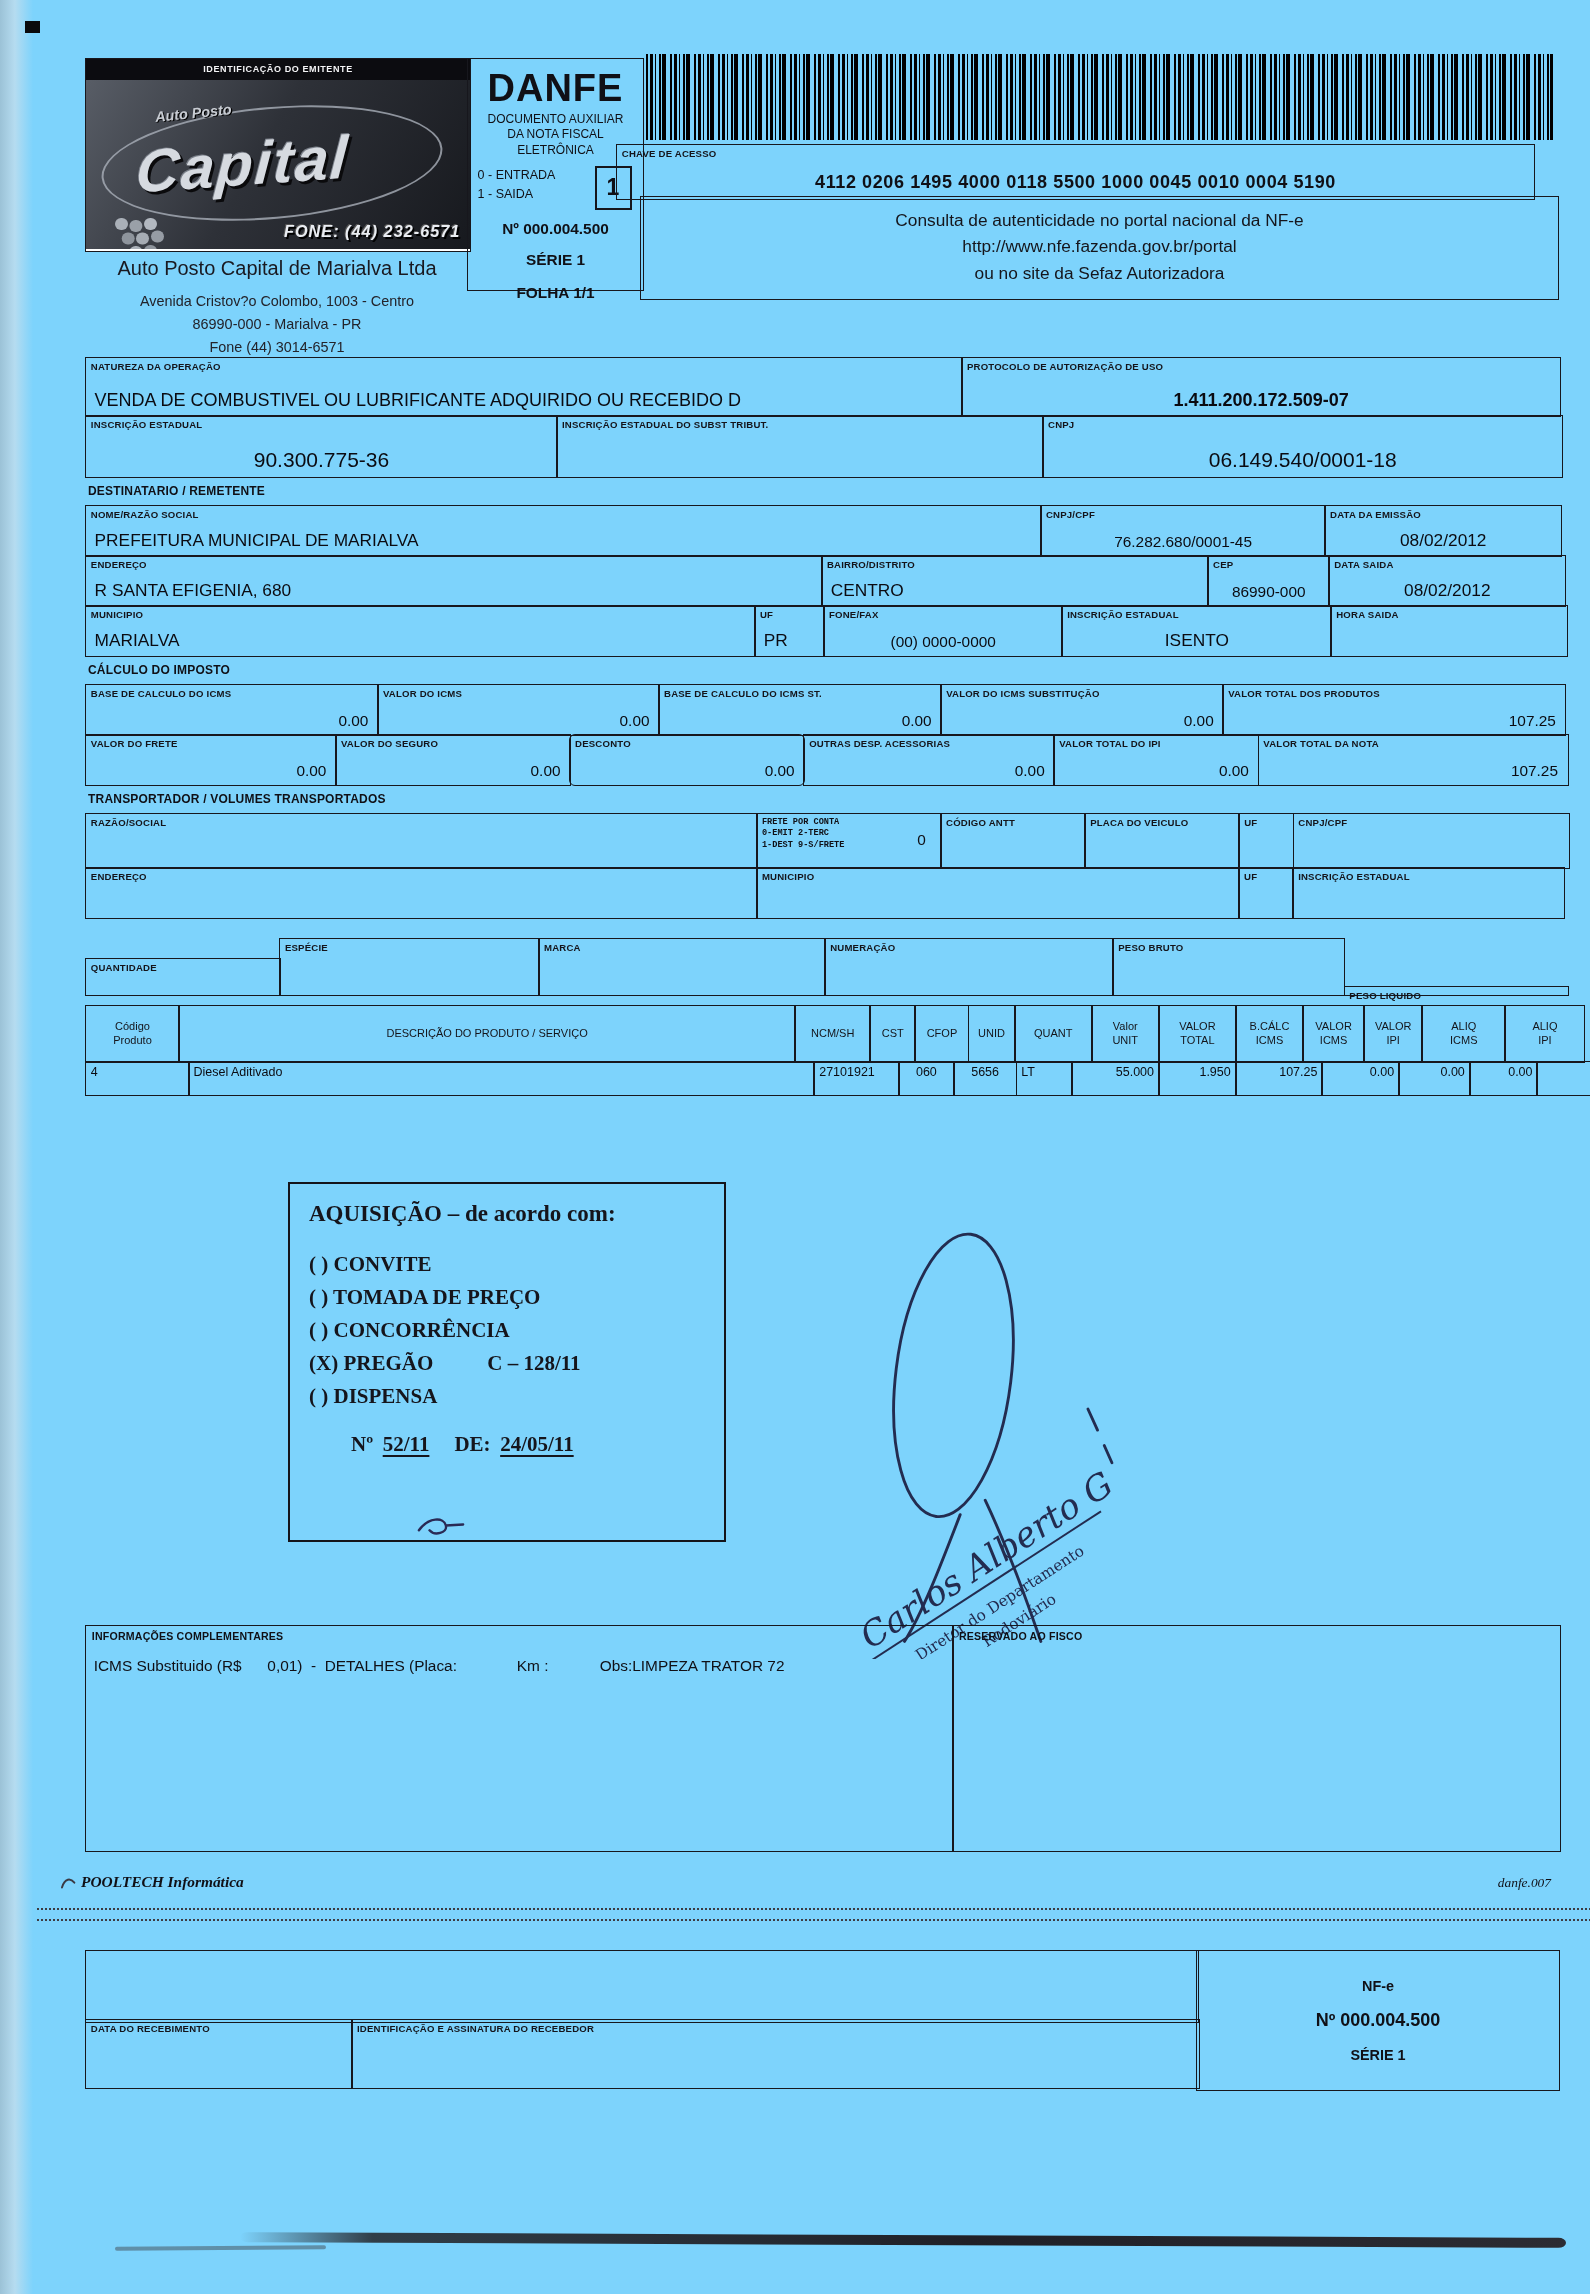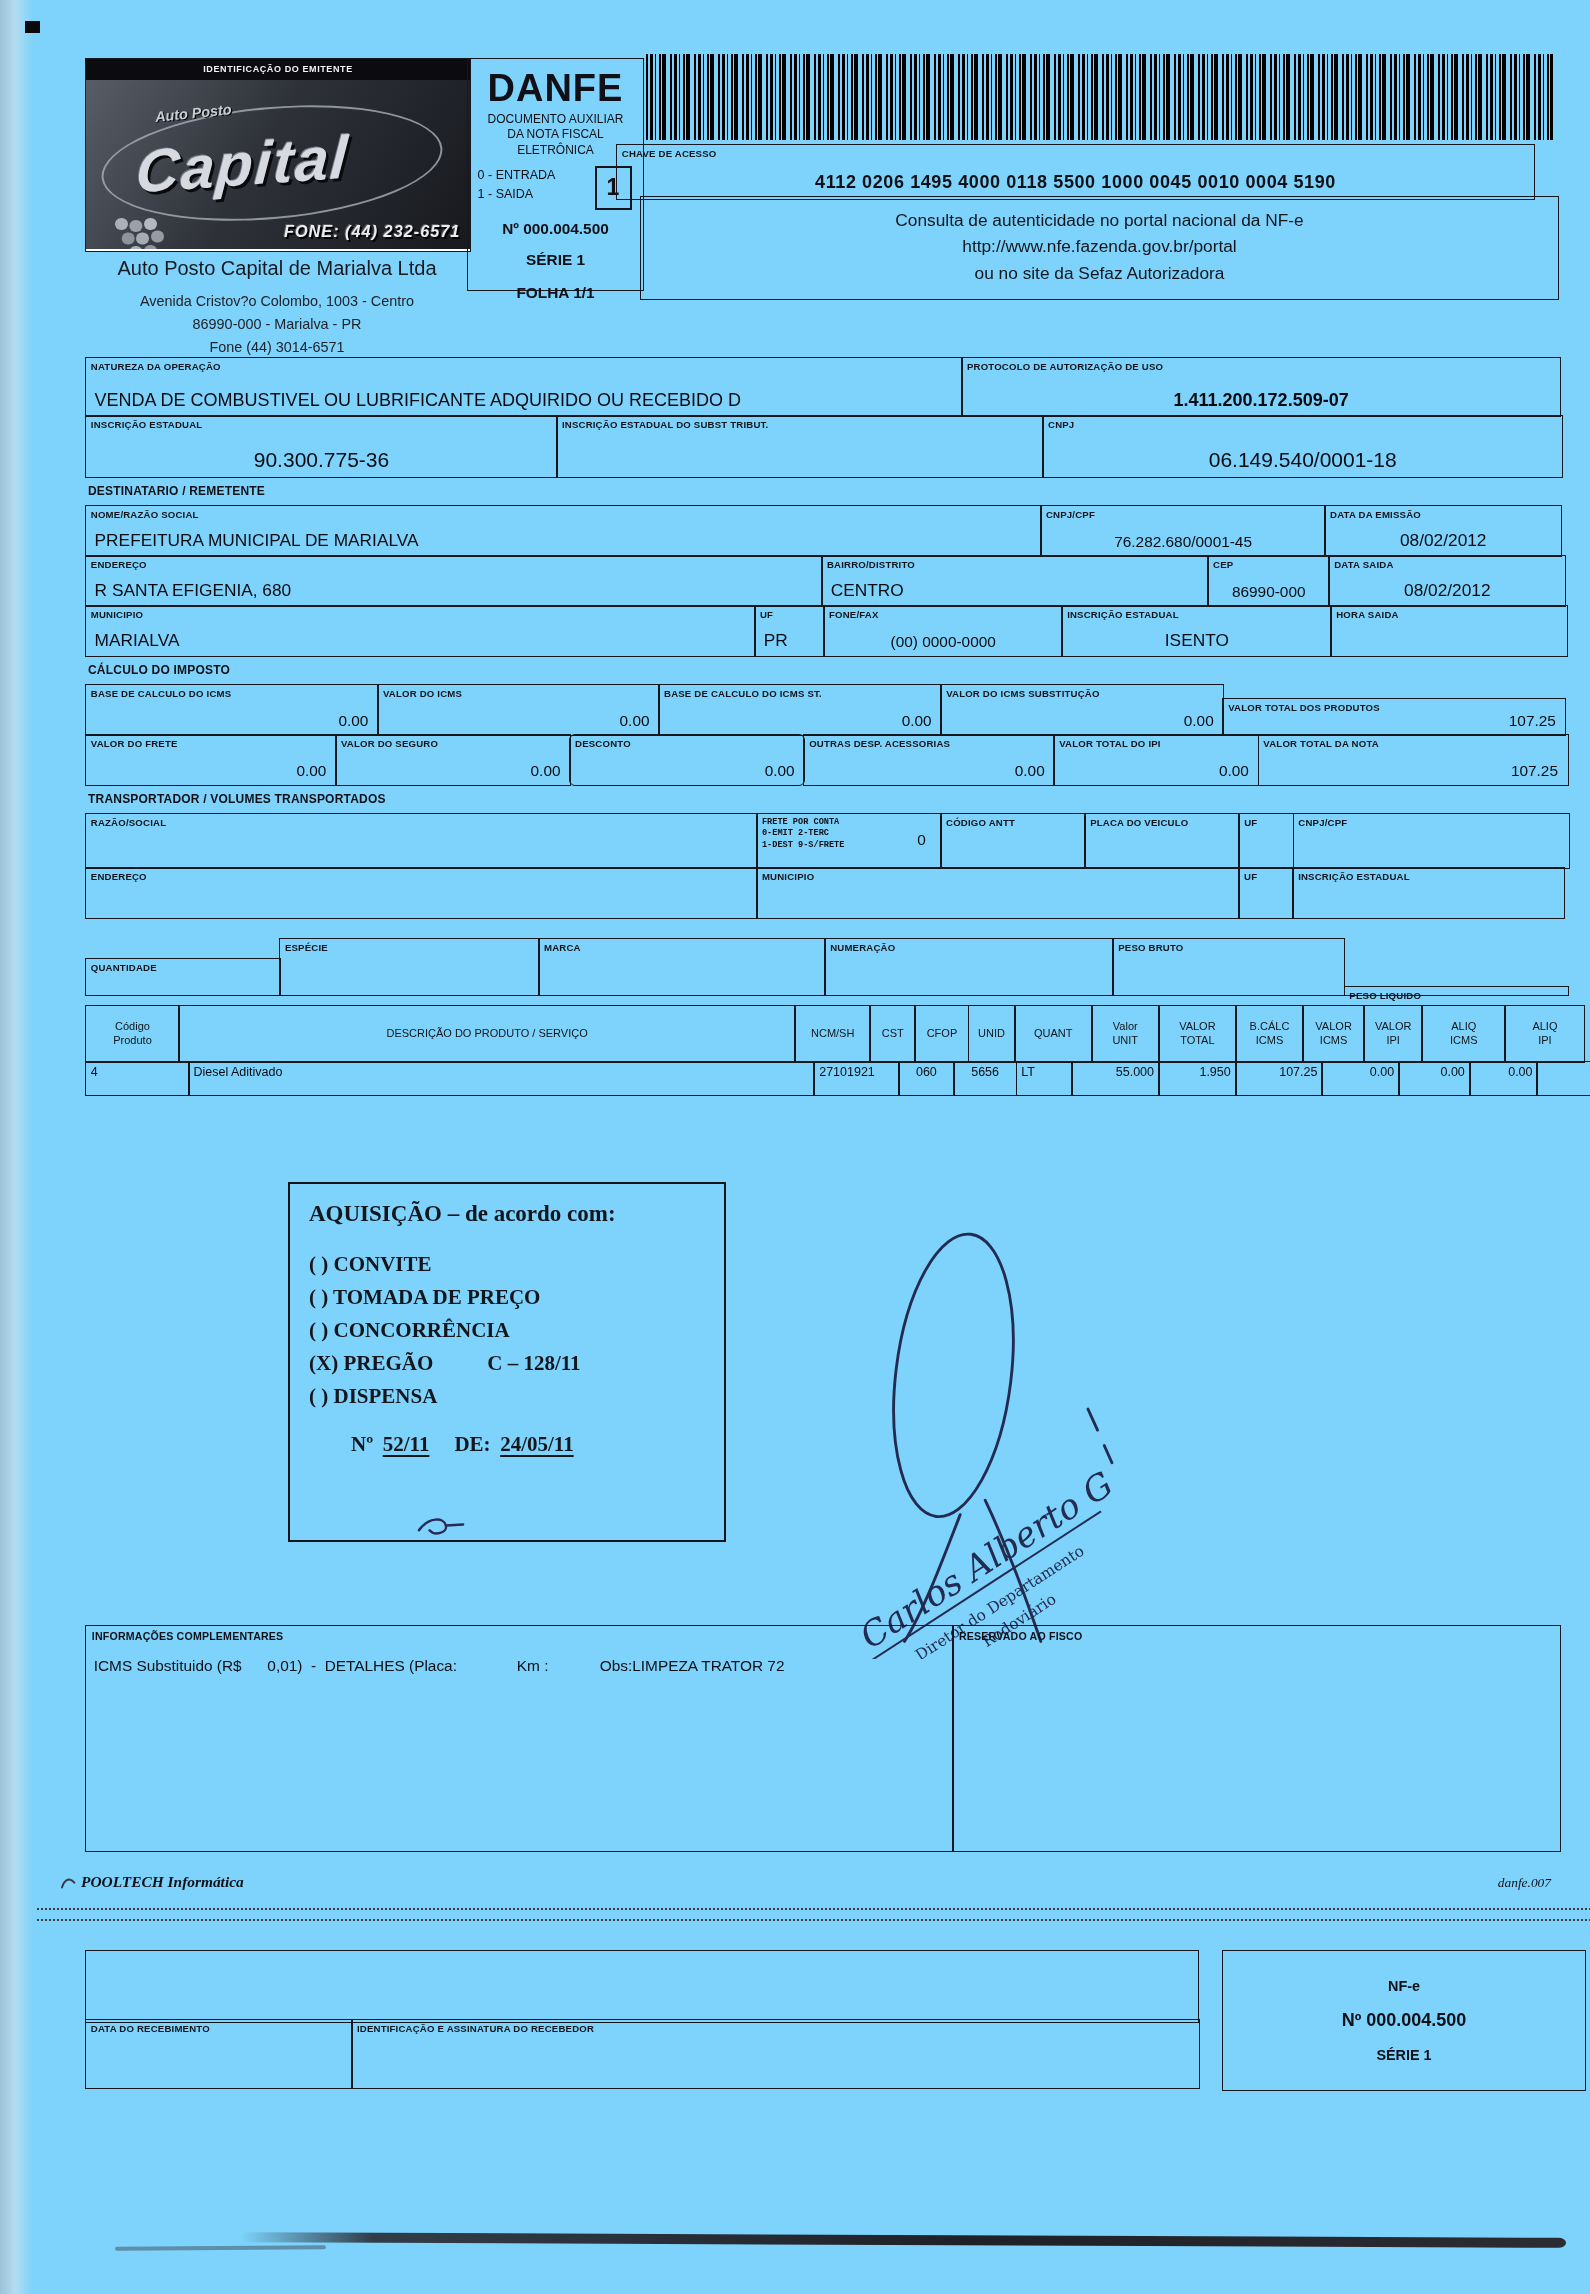--- a/index.html
+++ b/index.html
@@ -228,21 +228,21 @@
       <div class="val r sm">0.00</div>
     </div>
     <div class="cell" style="width:282px;">
       <div class="lbl">BASE DE CALCULO DO ICMS ST.</div>
       <div class="val r sm">0.00</div>
     </div>
     <div class="cell" style="width:282px;">
       <div class="lbl">VALOR DO ICMS SUBSTITUÇÃO</div>
       <div class="val r sm">0.00</div>
     </div>
-    <div class="cell" style="width:342px;margin-top:14px;">
+    <div class="cell" style="width:342px;">
       <div class="lbl">VALOR TOTAL DOS PRODUTOS</div>
       <div class="val r sm">107.25</div>
     </div>
   </div>
 
   <div class="row" style="left:85px;top:734px;height:52px;">
     <div class="cell" style="width:250px;">
       <div class="lbl">VALOR DO FRETE</div>
       <div class="val r sm">0.00</div>
     </div>
@@ -444,21 +444,21 @@
 
   <div class="abs" style="left:85px;top:1950px;width:1112px;height:71px;border:1.9px solid #17171d;"></div>
   <div class="row" style="left:85px;top:2019px;height:70px;">
     <div class="cell" style="width:266px;">
       <div class="lbl">DATA DO RECEBIMENTO</div>
     </div>
     <div class="cell" style="width:847px;">
       <div class="lbl">IDENTIFICAÇÃO E ASSINATURA DO RECEBEDOR</div>
     </div>
   </div>
-  <div class="abs nfe-box" style="left:1222px;top:1950px;width:362px;height:139px;border:1.9px solid #17171d;gap:16px;">
+  <div class="abs nfe-box" style="left:1196px;top:1950px;width:362px;height:139px;border:1.9px solid #17171d;gap:16px;">
     <div class="nfe-sm">NF-e</div>
     <div class="nfe-lg">Nº 000.004.500</div>
     <div class="nfe-sm">SÉRIE 1</div>
   </div>
 
   <div class="scan-bottom"></div>
   <div class="scan-bottom2"></div>
 
 </div>
 

